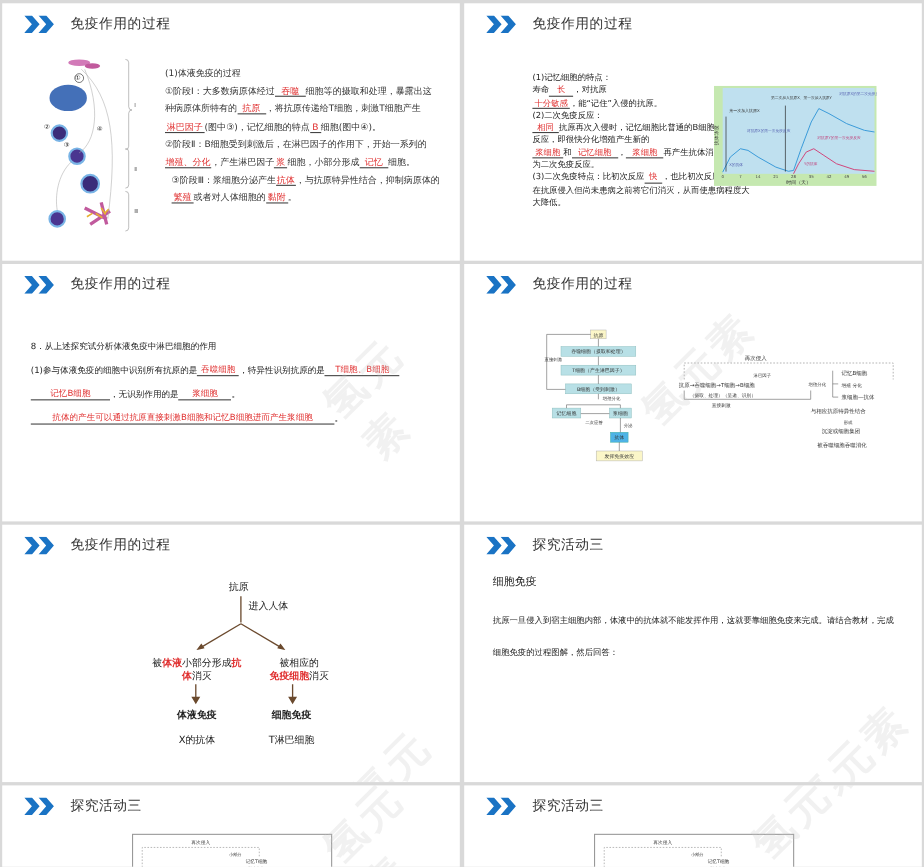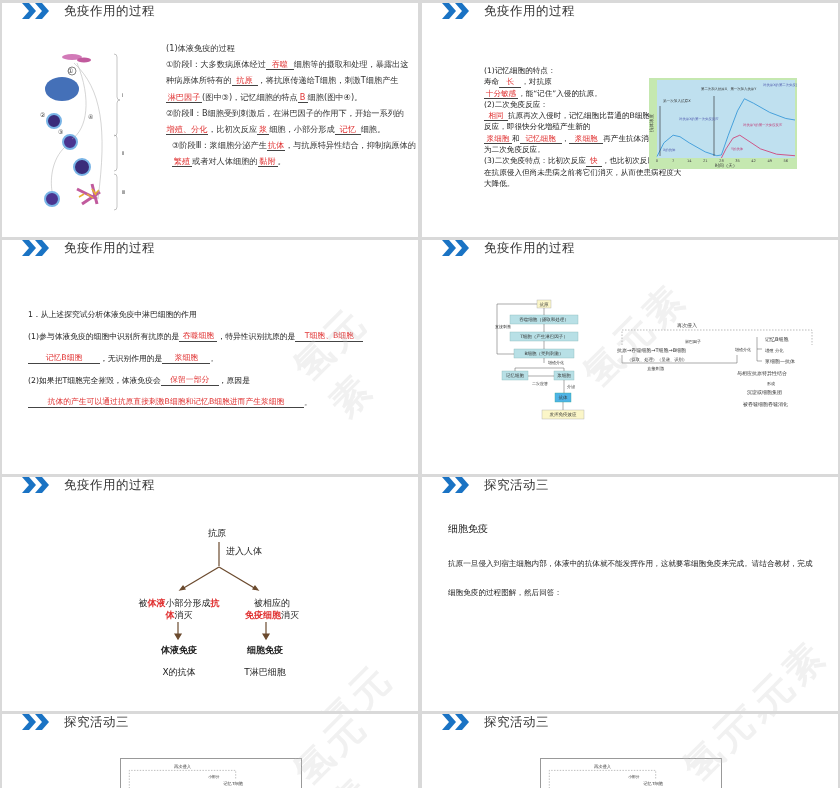--- a/index.html
+++ b/index.html
@@ -8,33 +8,33 @@
   .slide { position: absolute; background: #fff; overflow: hidden; }
   .s1 { left: 2px; top: 3px; width: 416px; height: 234px; }
   .s2 { left: 422px; top: 3px; width: 416px; height: 234px; }
   .s3 { left: 2px; top: 240px; width: 416px; height: 234px; }
   .s4 { left: 422px; top: 240px; width: 416px; height: 234px; }
   .s5 { left: 2px; top: 477px; width: 416px; height: 234px; }
   .s6 { left: 422px; top: 477px; width: 416px; height: 234px; }
   .s7 { left: 2px; top: 714px; width: 416px; height: 80px; }
   .s8 { left: 422px; top: 714px; width: 416px; height: 80px; }
 
-  .hdr { position: absolute; left: 20px; top: 0; display: flex; }
+  .hdr { position: absolute; left: 20px; top: 10px; display: flex; align-items: center; }
   .chev { width: 30px; height: 16px; position: relative; margin-right: 12px; }
   .chev svg { display: block; }
   .hdr .ttl { font-size: 12.5px; color: #333; letter-spacing: 0.5px; }
 
   .red { color: #e03030; font-weight: bold; }
   .blank { display: inline-block; border-bottom: 1px solid #444; text-align: center; color: #e03030; line-height: 1.1; }
   .small { font-size: 8.2px; line-height: 16.2px; }
 
   .wm { position: absolute; font-size: 38px; color: rgba(200,200,200,0.25); transform: rotate(-45deg); pointer-events: none; letter-spacing: 4px; font-weight: bold; }
 
   
-  .s1 .txt { position: absolute; left: 148px; top: 37px; width: 250px; margin-left: 16px; }
+  .s1 .txt { position: absolute; left: 148px; top: 55px; width: 250px; }
   .s1 .fig { position: absolute; left: 30px; top: 46px; width: 100px; height: 165px; }
 
   
   .s2 .q { position: absolute; left: 24px; top: 41px; font-size: 8.8px; color: #222; }
   .s2 .txt { position: absolute; left: 24px; top: 62px; width: 205px; font-size: 7.6px; line-height: 11.2px; color: #222; margin-left: 38px; }
   .s2 .chart { position: absolute; left: 227px; top: 75px; width: 148px; height: 91px; }
 
   
   .s3 .txt { position: absolute; left: 26px; top: 58px; width: 370px; font-size: 7.8px; color: #222; }
   .s3 .ln { height: 22px; display: flex; align-items: flex-end; }
@@ -95,21 +95,21 @@
     <text x="90" y="48" font-size="5" fill="#555">Ⅰ</text>
     <text x="90" y="106" font-size="5" fill="#555">Ⅱ</text>
     <text x="90" y="145" font-size="5" fill="#555">Ⅲ</text>
   </svg>
   <div class="txt small">
     <div>(1)体液免疫的过程</div>
     <div>
       <span>①阶段Ⅰ：大多数病原体经过</span><span class="blank" style="width:28px">吞噬</span><span>细胞等的摄取和处理，暴露出这种病原体所特有的</span><span class="blank" style="width:26px">抗原</span><span>，将抗原传递给T细胞，刺激T细胞产生</span><span class="blank" style="width:36px">淋巴因子</span><span>(图中③)，记忆细胞的特点</span><span class="blank" style="width:10px">B</span><span>细胞(图中④)。</span>
     </div>
     <div>
-      <span>②阶段Ⅱ：B细胞受到刺激后，在淋巴因子的作用下，开始一系列的</span><span class="blank" style="width:42px">增殖、分化</span><span>，比初次反应</span><span class="blank" style="width:12px">浆</span><span>细胞，小部分形成</span><span class="blank" style="width:26px">记忆</span><span>细胞。</span>
+      <span>②阶段Ⅱ：B细胞受到刺激后，在淋巴因子的作用下，开始一系列的</span><span class="blank" style="width:42px">增殖、分化</span><span>，产生淋巴因子</span><span class="blank" style="width:12px">浆</span><span>细胞，小部分形成</span><span class="blank" style="width:26px">记忆</span><span>细胞。</span>
     </div>
     <div style="padding-left:6px">
       <span>③阶段Ⅲ：浆细胞分泌产生</span><span class="blank" style="width:18px">抗体</span><span>，与抗原特异性结合，抑制病原体的</span><span class="blank" style="width:20px">繁殖</span><span>或者对人体细胞的</span><span class="blank" style="width:20px">黏附</span><span>。</span>
     </div>
   </div>
 </div>
 
 <div class="slide s2">
   <div class="hdr">
     <span class="chev">
@@ -165,37 +165,32 @@
   <div class="hdr">
     <span class="chev">
         <svg width="30" height="16" viewBox="0 0 30 16">
           <path d="M0 0h7l7 8-7 8H0l7-8z" fill="#1a73c4"></path>
           <path d="M13 0h7l7 8-7 8h-7l7-8z" fill="#1a73c4"></path>
         </svg>
       </span>
     <span class="ttl">免疫作用的过程</span>
   </div>
   <div class="txt">
-    <div class="ln">1．从上述探究试分析体液免疫中淋巴细胞的作用</div>
+    <div class="ln">8．从上述探究试分析体液免疫中淋巴细胞的作用</div>
     <div class="ln">
         <span>(1)参与体液免疫的细胞中识别所有抗原的是</span>
         <span class="blank" style="width:38px">吞噬细胞</span>
         <span>，特异性识别抗原的是</span>
         <span class="blank" style="width:68px">T细胞、B细胞</span>
       </div>
     <div class="ln">
         <span class="blank" style="width:72px">记忆B细胞</span>
         <span>，无识别作用的是</span>
         <span class="blank" style="width:48px">浆细胞</span>
         <span>。</span>
-      </div>
-    <div class="ln">
-        <span>(2)如果把T细胞完全摧毁，体液免疫会</span>
-        <span class="blank" style="width:58px">保留一部分</span>
-        <span>，原因是</span>
       </div>
     <div class="ln">
         <span class="blank" style="width:276px">抗体的产生可以通过抗原直接刺激B细胞和记忆B细胞进而产生浆细胞</span>
         <span>。</span>
       </div>
   </div>
   <div class="wm" style="left:300px;top:60px">氢元素</div>
 </div>
 
 <div class="slide s4">

